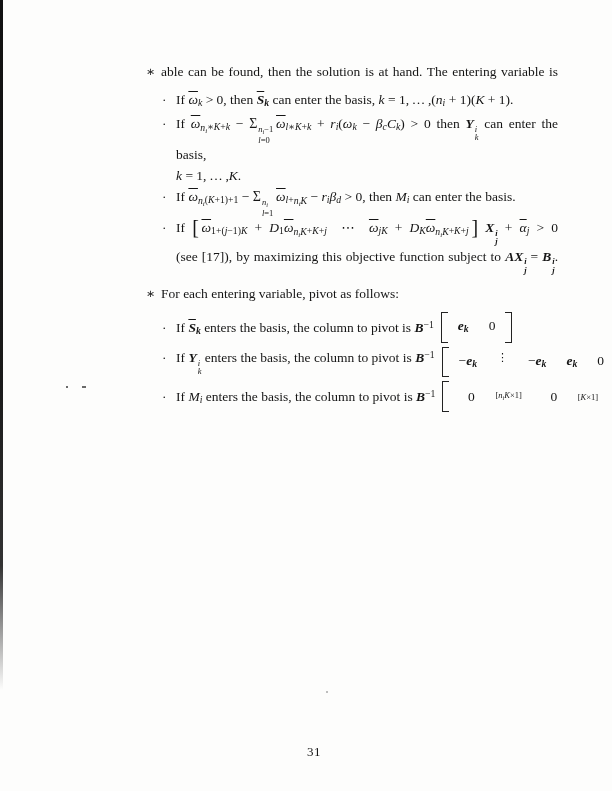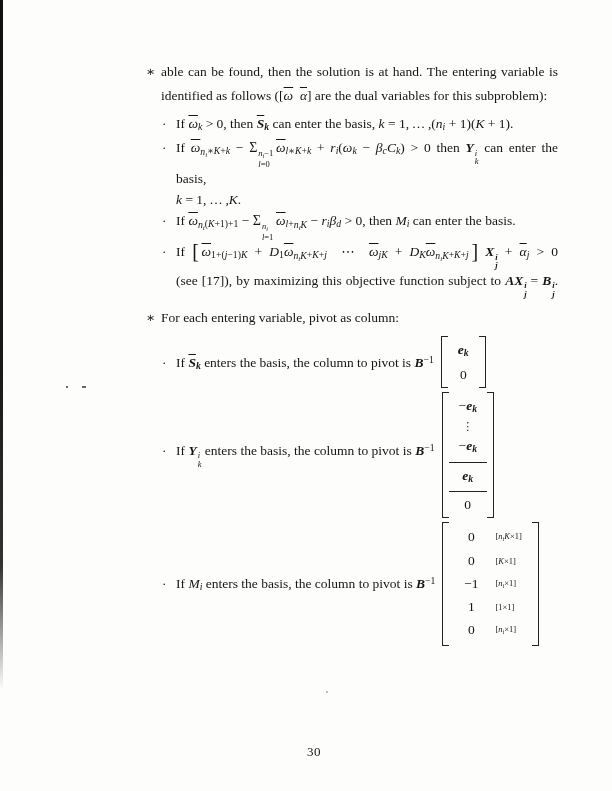--- a/index.html
+++ b/index.html
@@ -40,21 +40,21 @@
   .ov { text-decoration:overline; text-decoration-thickness:1px; }
   .ss { display:inline-flex; flex-direction:column; font-size:8.5px; line-height:8.5px;
         vertical-align:-3.5px; margin-left:1px; text-align:left; }
   .ss span { display:block; }
   .sum { font-size:14px; }
   .bigbr { font-size:20px; font-weight:400; vertical-align:-2px; }
 
   .matrix { display:inline-flex; align-items:stretch; }
   .mbl { width:6px; border-left:1.4px solid #222; border-top:1.4px solid #222; border-bottom:1.4px solid #222; }
   .mbr { width:6px; border-right:1.4px solid #222; border-top:1.4px solid #222; border-bottom:1.4px solid #222; }
-  .mrows { display:flex; flex-direction:column; justify-content:flex-start; padding:3px 0; }
+  .mrows { display:flex; flex-direction:row; justify-content:flex-start; padding:3px 0; }
   .mrow { line-height:21px; text-align:center; padding:0 10px; }
   .mrow-dots { line-height:16px; font-family:"DejaVu Sans",sans-serif; font-size:11px; }
   .mdiv { border-top:1.2px solid #222; margin:2px 0; }
   .m3row { display:flex; align-items:center; line-height:22px; padding:0 10px; }
   .m3v { flex:0 0 24px; text-align:center; }
   .m3s { font-size:8.5px; margin-left:12px; white-space:nowrap; }
 
   .page-number { position:absolute; top:744px; left:0; width:100%; text-align:center;
     font-size:13px; letter-spacing:0.5px; padding-left:16px; box-sizing:border-box; }
 
@@ -71,21 +71,20 @@
   <div class="speck speck-a"></div>
   <div class="speck speck-b"></div>
   <div class="speck speck-c"></div>
 
   <div class="content">
 
     <div class="star-item">
       <span class="star-col">∗</span>
       <div class="lines">
         <div class="iline jline">able can be found, then the solution is at hand.  The entering variable is</div>
-        <div class="iline">identified as follows ([<span class="ov"><i>ω</i></span>&nbsp;&nbsp;<span class="ov"><i>α</i></span>] are the dual variables for this subproblem):</div>
       </div>
     </div>
 
     <div class="rules">
 
       <div class="bullet">
         <span class="dot-col">·</span>
         <div class="lines">
           <div class="bline">If <span class="ov"><i>ω</i></span><sub><i>k</i></sub> &gt; 0, then <span class="ov"><b><i>S</i></b></span><sub><b><i>k</i></b></sub> can enter the basis, <i>k</i> = 1, … ,(<i>n<sub>i</sub></i> + 1)(<i>K</i> + 1).</div>
         </div>
@@ -129,21 +128,21 @@
                 <span><b><i>i</i></b></span>
                 <span><b><i>j</i></b></span>
               </span>.</div>
         </div>
       </div>
     </div>
 
     <div class="star-item pivot-intro">
       <span class="star-col">∗</span>
       <div class="lines">
-        <div class="iline">For each entering variable, pivot as column:</div>
+        <div class="iline">For each entering variable, pivot as follows:</div>
       </div>
     </div>
 
     <div class="pivot pivot-1">
       <span class="ptext"><span class="pdot">·</span><span>If <span class="ov"><b><i>S</i></b></span><sub><b><i>k</i></b></sub> enters the basis, the column to pivot is <b><i>B</i></b><sup>−1</sup></span></span>
       <span class="matrix">
         <span class="mbl"></span>
         <span class="mrows">
           <span class="mrow"><b><i>e</i></b><sub><b><i>k</i></b></sub></span>
           <span class="mrow">0</span>
@@ -197,14 +196,14 @@
               <span class="m3v">0</span>
               <span class="m3s">[<i>n<sub>i</sub></i>×1]</span>
             </span>
         </span>
         <span class="mbr"></span>
       </span>
     </div>
 
   </div>
 
-  <div class="page-number">30</div>
+  <div class="page-number">31</div>
 </div>
 
 </body></html>

